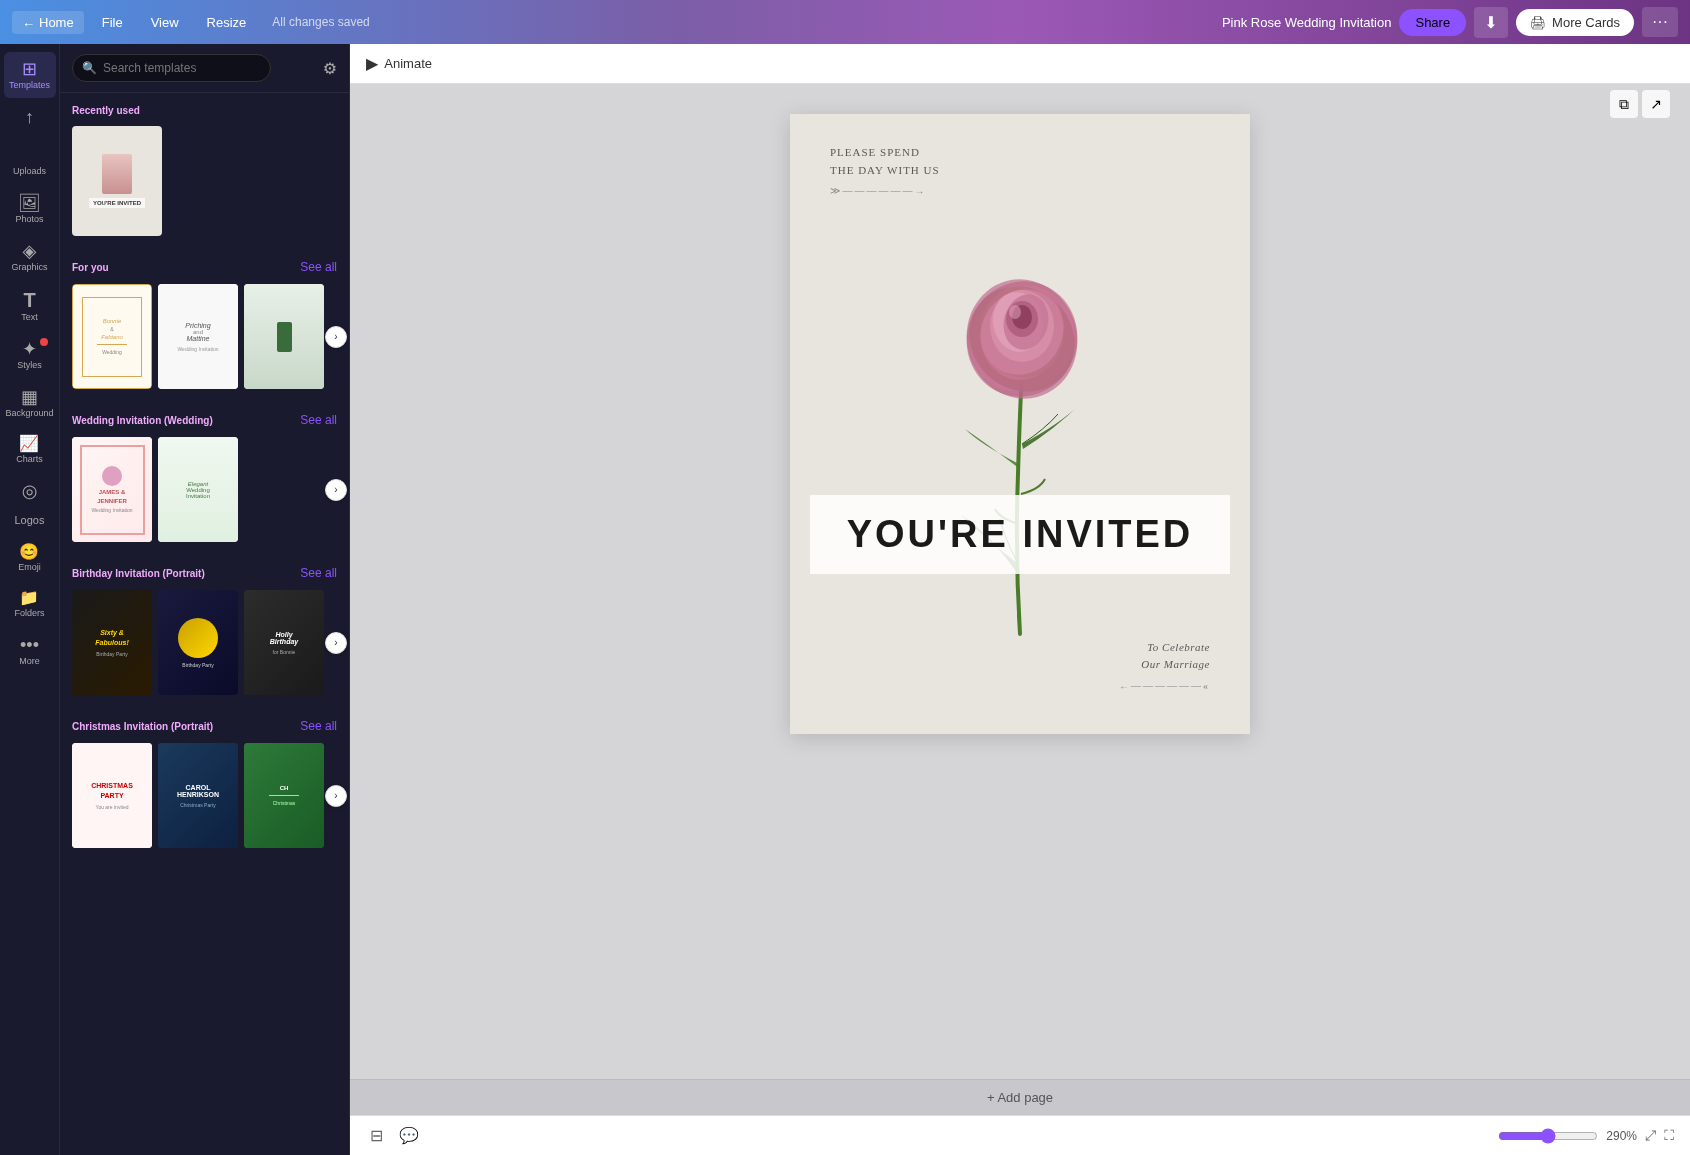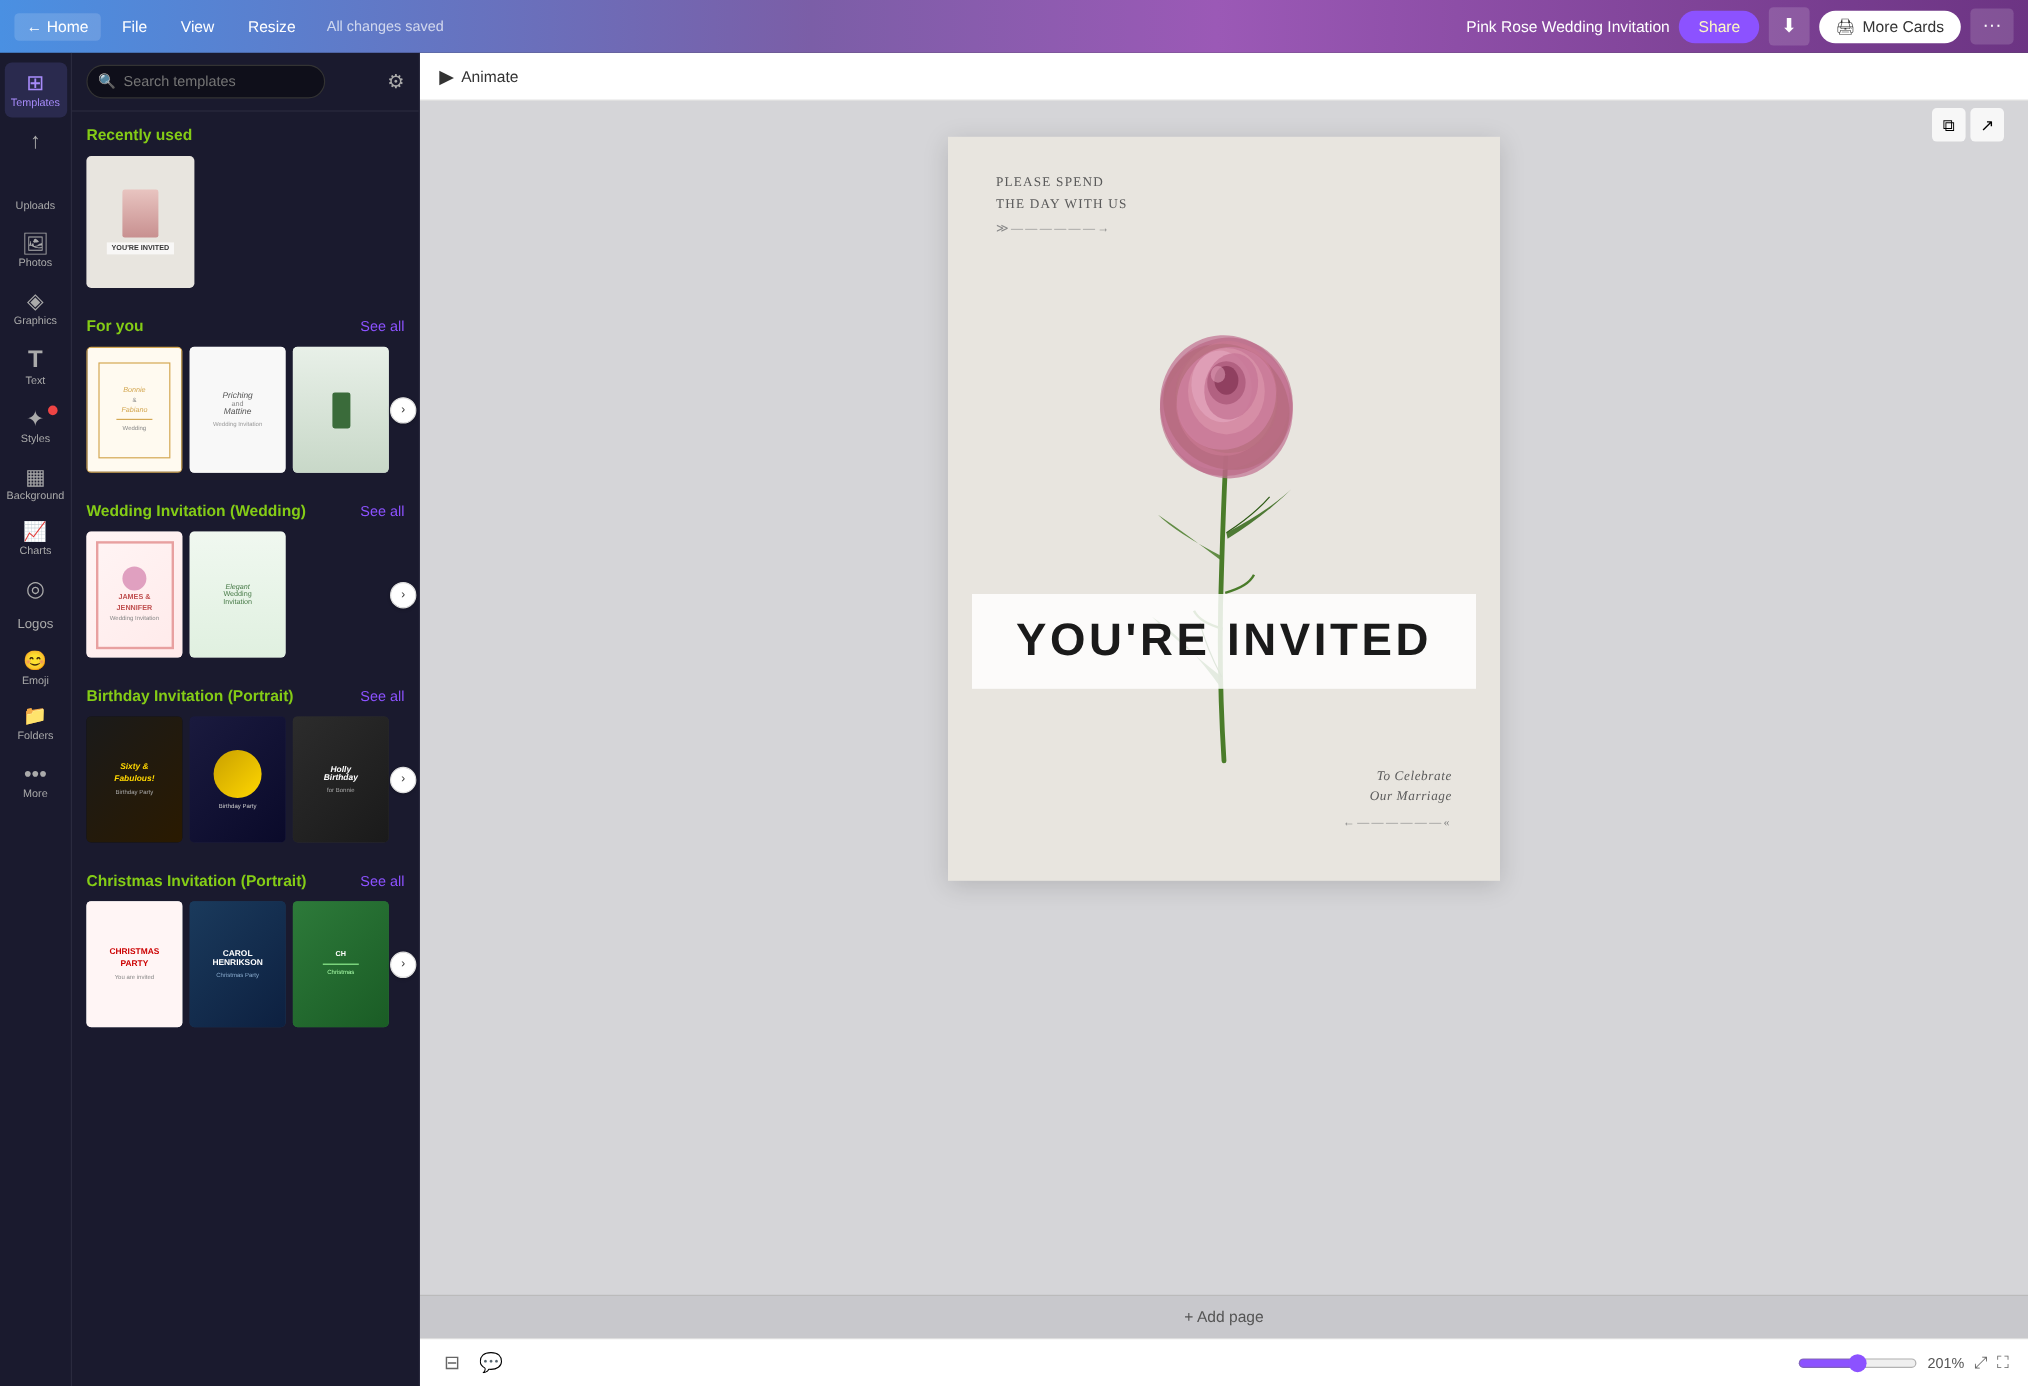--- a/index.html
+++ b/index.html
@@ -17,21 +17,21 @@
       font-size: 13px; color: #fff;
     }
     .nav-btn {
       background: none; border: none; color: #fff; font-size: 13px;
       padding: 4px 10px; cursor: pointer; border-radius: 4px;
     }
     .nav-saved { color: rgba(255,255,255,0.7); font-size: 12px; margin-left: 8px; }
     .navbar-right { margin-left: auto; display: flex; align-items: center; gap: 8px; }
     .project-title { color: #fff; font-size: 13px; }
     .share-btn {
-      background: #8c52ff; color: #fef9c3; border: none; padding: 6px 16px;
+      background: #8c52ff; color: #000000; border: none; padding: 6px 16px;
       border-radius: 20px; font-size: 13px; cursor: pointer; font-weight: 500;
     }
     .download-btn {
       background: rgba(255,255,255,0.15); border: none; color: #fff;
       padding: 6px 10px; border-radius: 4px; cursor: pointer; font-size: 16px;
     }
     .print-btn {
       background: #fff; color: #333; border: none; padding: 6px 14px;
       border-radius: 20px; font-size: 13px; cursor: pointer; display: flex;
       align-items: center; gap: 6px; font-weight: 500;
@@ -84,21 +84,21 @@
     }
     .search-wrapper { position: relative; flex: 1; }
     .search-icon-inner { position: absolute; left: 10px; top: 50%; transform: translateY(-50%); color: #888; font-size: 12px; }
     .filter-btn { background: none; border: none; color: #aaa; cursor: pointer; font-size: 16px; }
 
     .section { padding: 12px; }
     .section-header {
       display: flex; justify-content: space-between; align-items: center;
       margin-bottom: 10px;
     }
-    .section-title { font-size: 13px; font-weight: 600; color: #84cc16; }
+    .section-title { font-size: 10px; font-weight: 600; color: #f0abfc; }
     .see-all { font-size: 12px; color: #8c52ff; cursor: pointer; background: none; border: none; }
 
     .template-grid { display: flex; gap: 6px; flex-wrap: wrap; }
     .template-thumb {
       width: 80px; height: 100px; border-radius: 4px; overflow: hidden;
       cursor: pointer; background: #2a2a3e; flex-shrink: 0;
     }
 
     
     .canvas-area {
@@ -556,21 +556,21 @@
       <div class="footer-left">
         <button class="footer-icon-btn">
           <span>⊟</span>
         </button>
         <button class="footer-icon-btn">
           <span>💬</span>
         </button>
       </div>
       <div class="footer-right">
         <input type="range" class="zoom-slider" min="10" max="300" value="153" style="">
-        <span class="zoom-percent">201%</span>
+        <span class="zoom-percent">290%</span>
         <button class="zoom-fit-btn">
           <span>⤢</span>
         </button>
         <button class="zoom-fit-btn">
           <span>⛶</span>
         </button>
       </div>
     </div>
   </div>
 </div>

